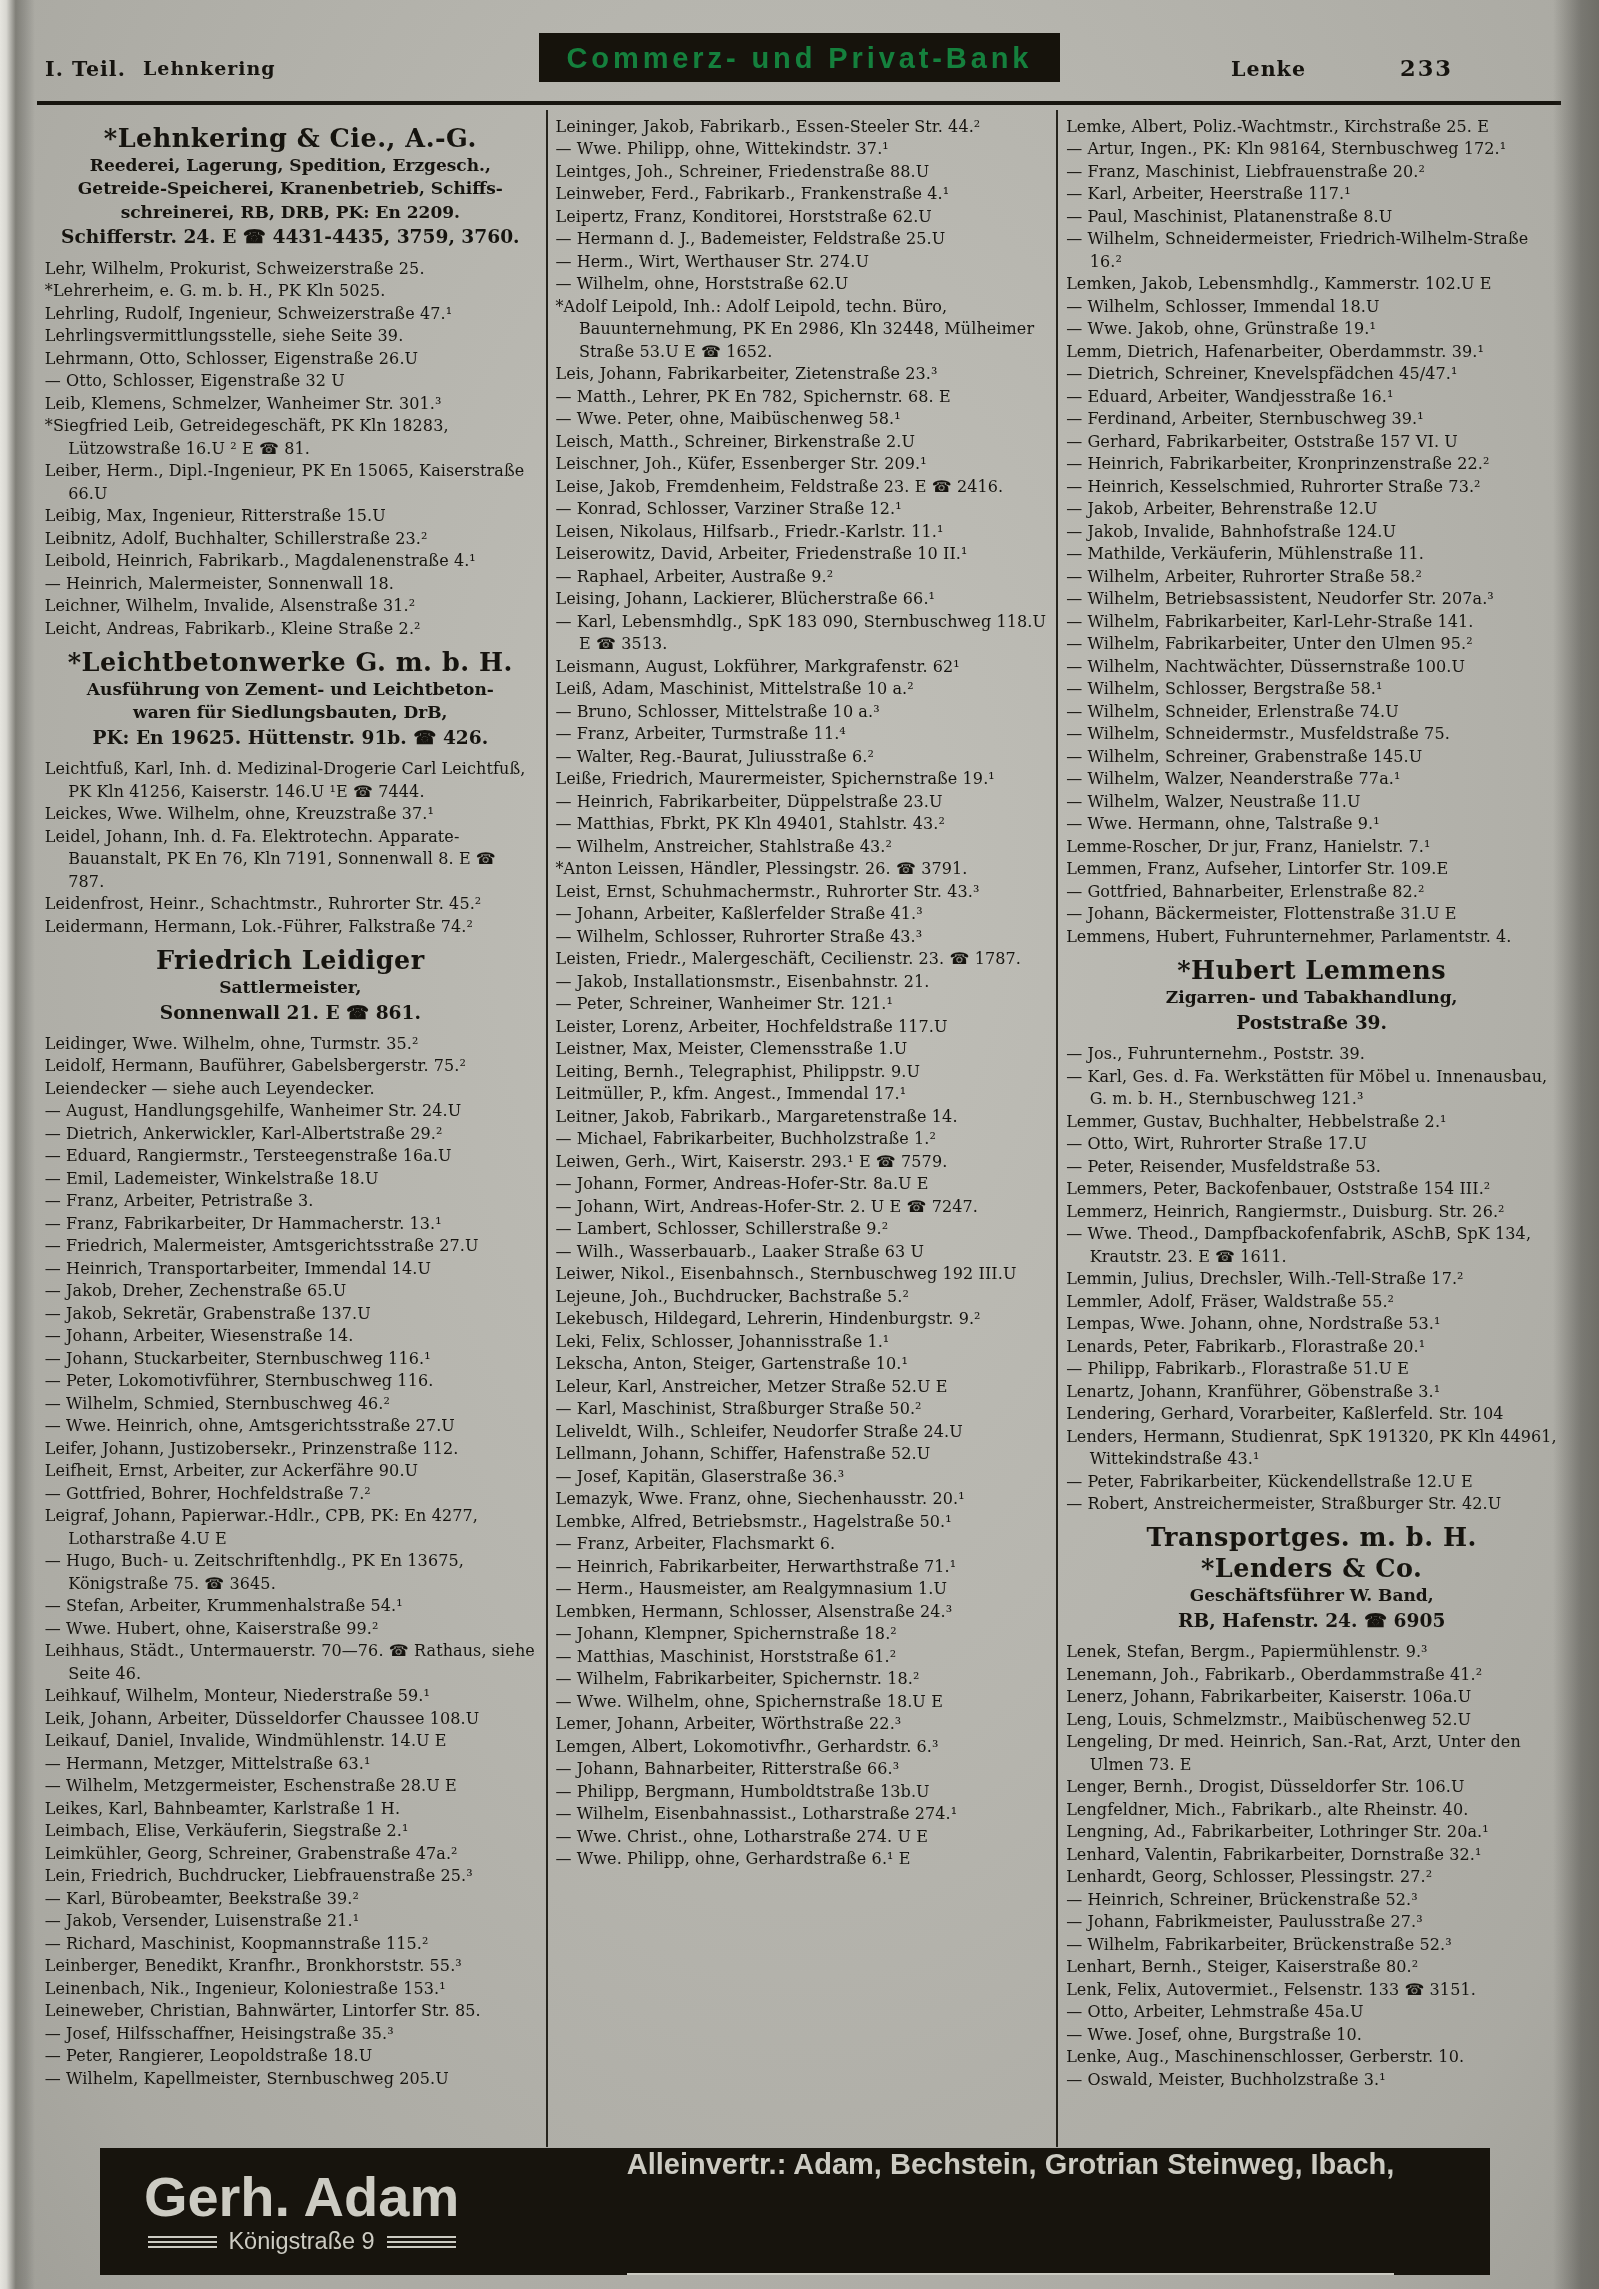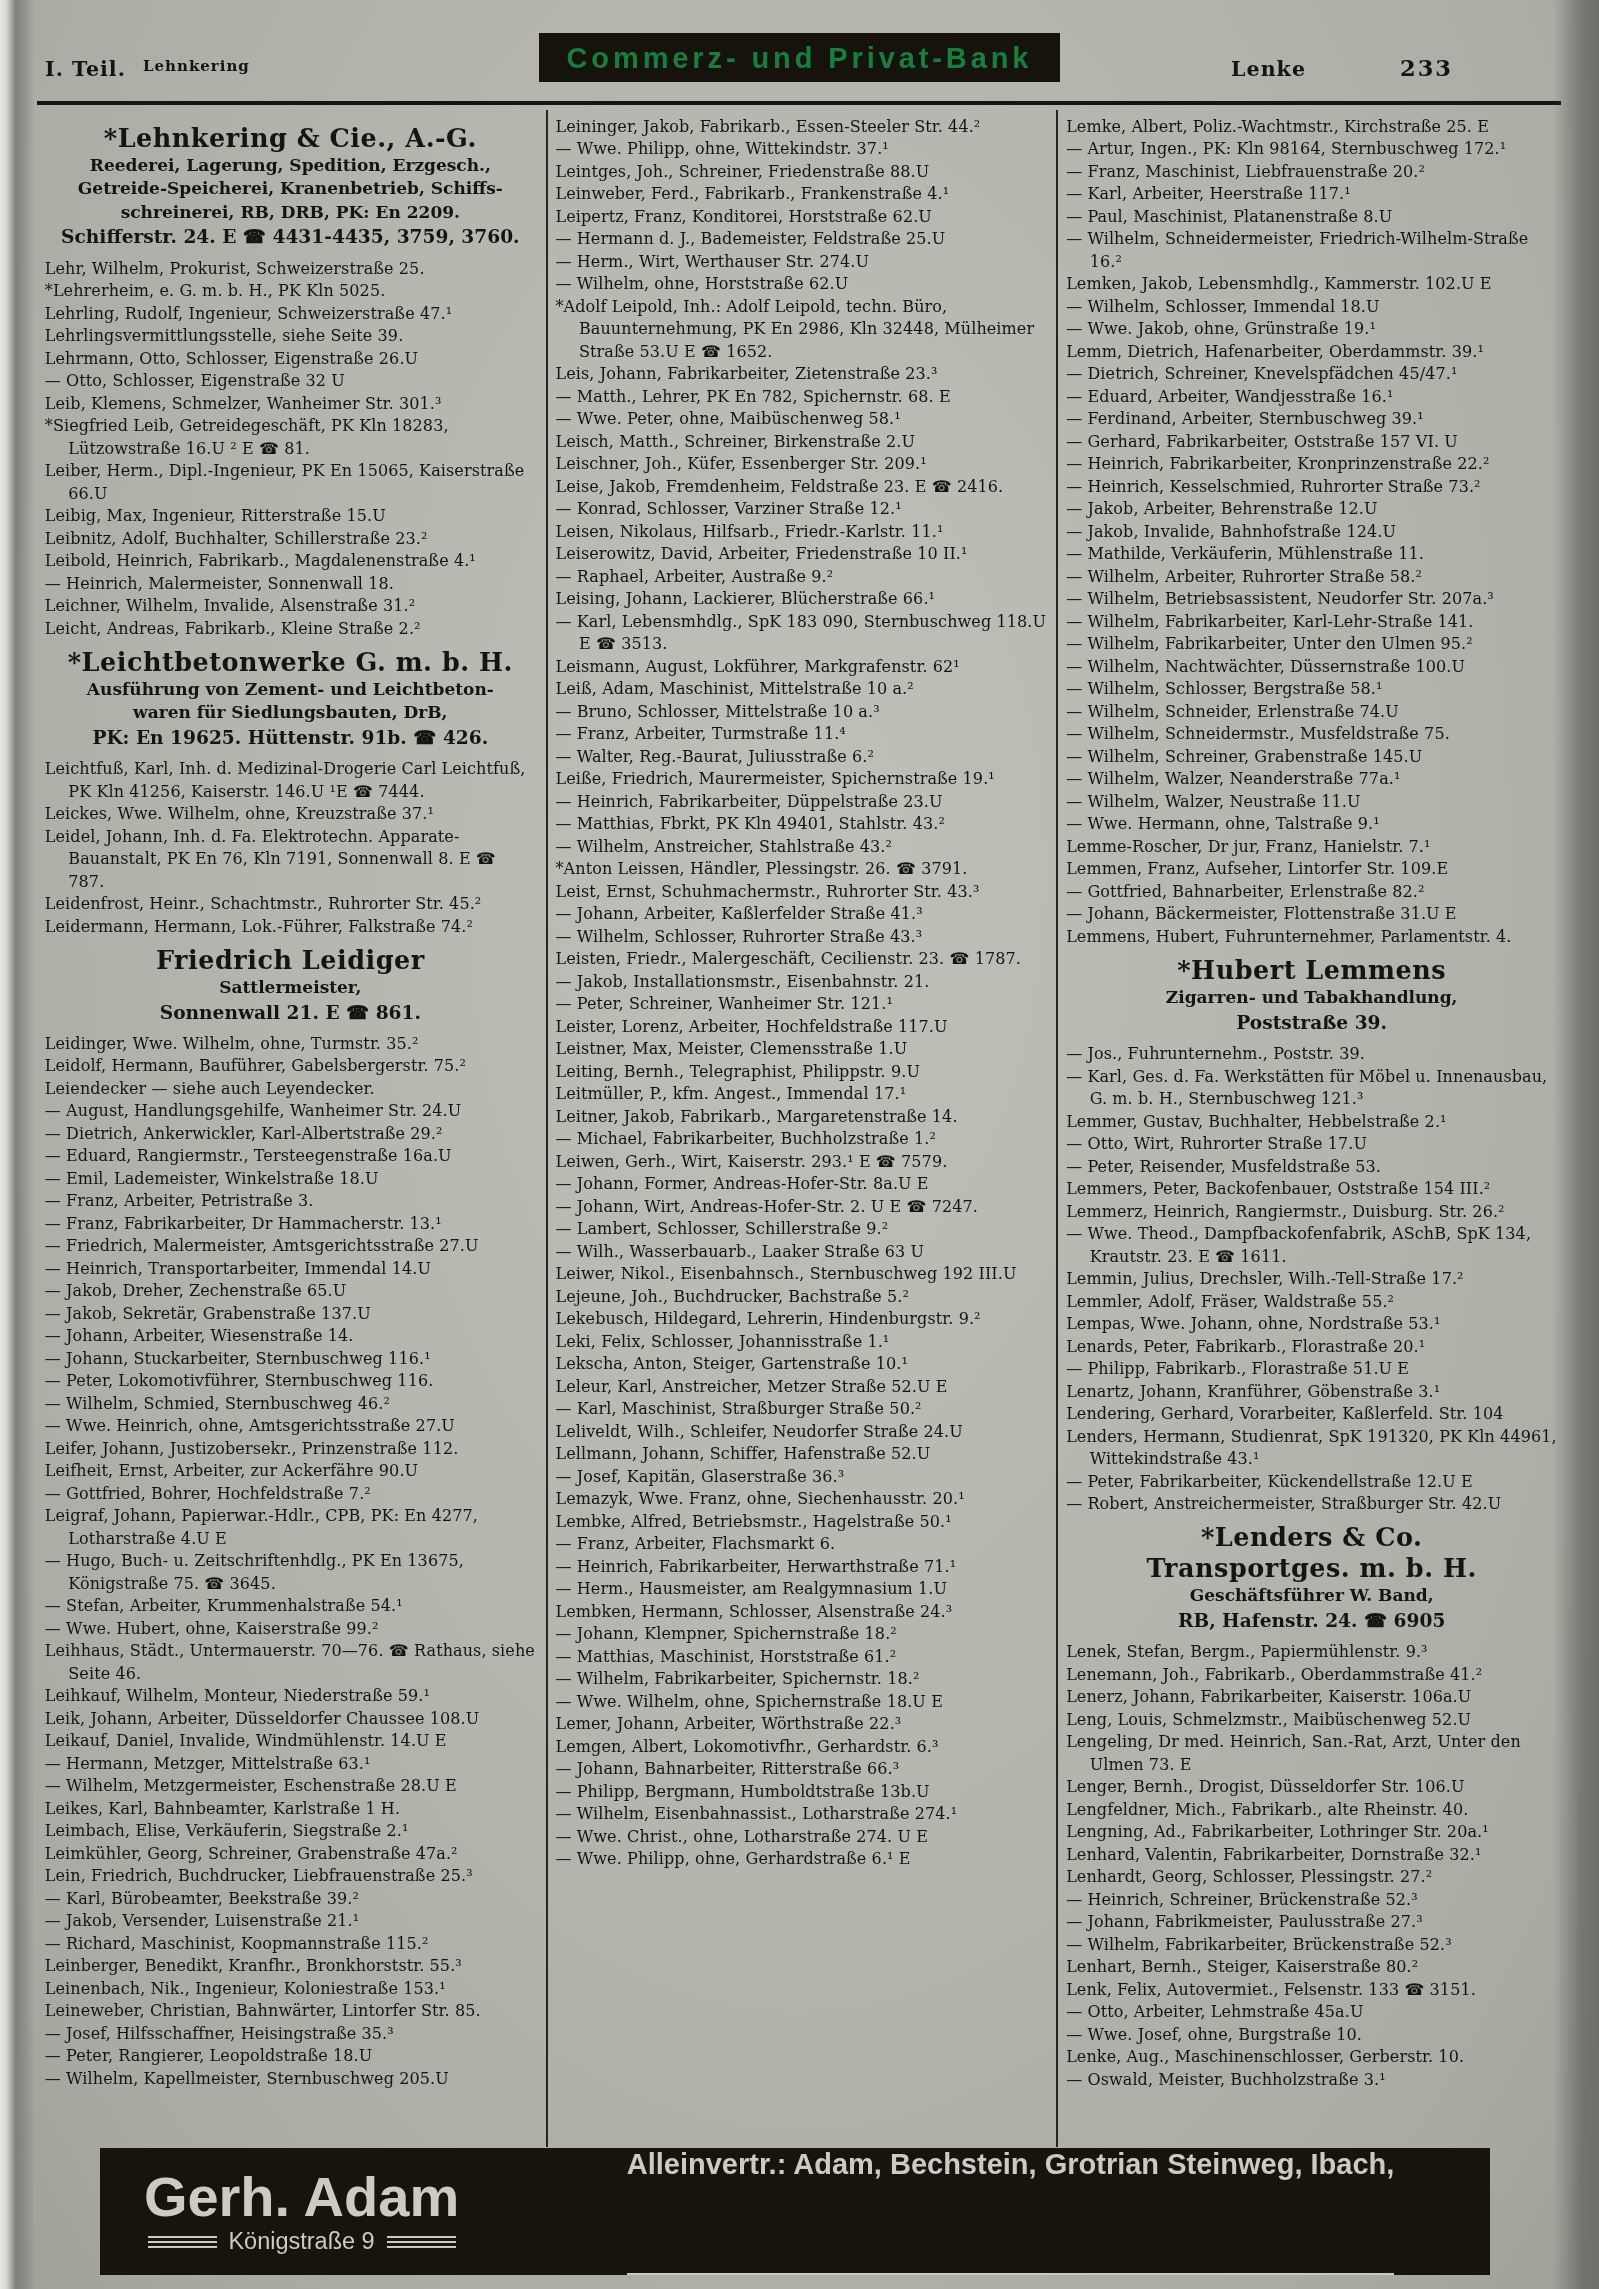--- a/index.html
+++ b/index.html
@@ -16,21 +16,21 @@
     background:linear-gradient(to right,#e6e5df 0%,#d8d7d1 18%,#807f78 45%,rgba(0,0,0,0.12) 75%,rgba(0,0,0,0) 100%);
   }
   
   .page::after{
     content:"";position:absolute;right:0;top:0;bottom:0;width:47px;z-index:5;pointer-events:none;
     background:linear-gradient(to left,#6e6d66 0%,rgba(60,59,54,0.45) 40%,rgba(0,0,0,0) 100%);
   }
 
   .header{position:absolute;left:0;top:0;width:100%;height:108px;z-index:2;}
   .hdr-part{position:absolute;left:45px;top:57px;font-size:20.6px;font-weight:bold;letter-spacing:1px;}
-  .hdr-guide-left{position:absolute;left:143px;top:57px;font-size:15px;font-weight:bold;letter-spacing:1px;}
+  .hdr-guide-left{position:absolute;left:143px;top:57px;font-size:19px;font-weight:bold;letter-spacing:1px;}
   .hdr-bank{
     position:absolute;left:541px;top:35px;
     background:#16130c;color:#15803d;
     font-family:"Liberation Sans",sans-serif;font-weight:bold;
     font-size:29px;letter-spacing:3.9px;line-height:26.5px;
     padding:9.8px 25.5px 8.8px;box-shadow:0 0 0 2px #16130c;
   }
   .hdr-guide-right{position:absolute;right:294px;top:57px;font-size:20.6px;font-weight:bold;letter-spacing:1px;}
   .hdr-pagenum{position:absolute;right:147px;top:55px;font-size:22.5px;font-weight:bold;letter-spacing:2px;}
   .hdr-rule{position:absolute;left:37px;right:39px;top:101px;height:3.9px;background:#17150f;}
@@ -311,22 +311,22 @@
         <div class="entry">Lemmler, Adolf, Fräser, Waldstraße 55.²</div>
         <div class="entry">Lempas, Wwe. Johann, ohne, Nordstraße 53.¹</div>
         <div class="entry">Lenards, Peter, Fabrikarb., Florastraße 20.¹</div>
         <div class="entry">— Philipp, Fabrikarb., Florastraße 51.U E</div>
         <div class="entry">Lenartz, Johann, Kranführer, Göbenstraße 3.¹</div>
         <div class="entry">Lendering, Gerhard, Vorarbeiter, Kaßlerfeld. Str. 104</div>
         <div class="entry">Lenders, Hermann, Studienrat, SpK 191320, PK Kln 44961, Wittekindstraße 43.¹</div>
         <div class="entry">— Peter, Fabrikarbeiter, Kückendellstraße 12.U E</div>
         <div class="entry">— Robert, Anstreichermeister, Straßburger Str. 42.U</div>
         <div class="ad">
+          <div class="ad-line t1">Transportges. m. b. H.</div>
           <div class="ad-line t1">*Lenders &amp; Co.</div>
-          <div class="ad-line t1">Transportges. m. b. H.</div>
           <div class="ad-line t2">Geschäftsführer W. Band,</div>
           <div class="ad-line t3">RB, Hafenstr. 24. ☎ 6905</div>
         </div>
         <div class="entry">Lenek, Stefan, Bergm., Papiermühlenstr. 9.³</div>
         <div class="entry">Lenemann, Joh., Fabrikarb., Oberdammstraße 41.²</div>
         <div class="entry">Lenerz, Johann, Fabrikarbeiter, Kaiserstr. 106a.U</div>
         <div class="entry">Leng, Louis, Schmelzmstr., Maibüschenweg 52.U</div>
         <div class="entry">Lengeling, Dr med. Heinrich, San.-Rat, Arzt, Unter den Ulmen 73. E</div>
         <div class="entry">Lenger, Bernh., Drogist, Düsseldorfer Str. 106.U</div>
         <div class="entry">Lengfeldner, Mich., Fabrikarb., alte Rheinstr. 40.</div>

